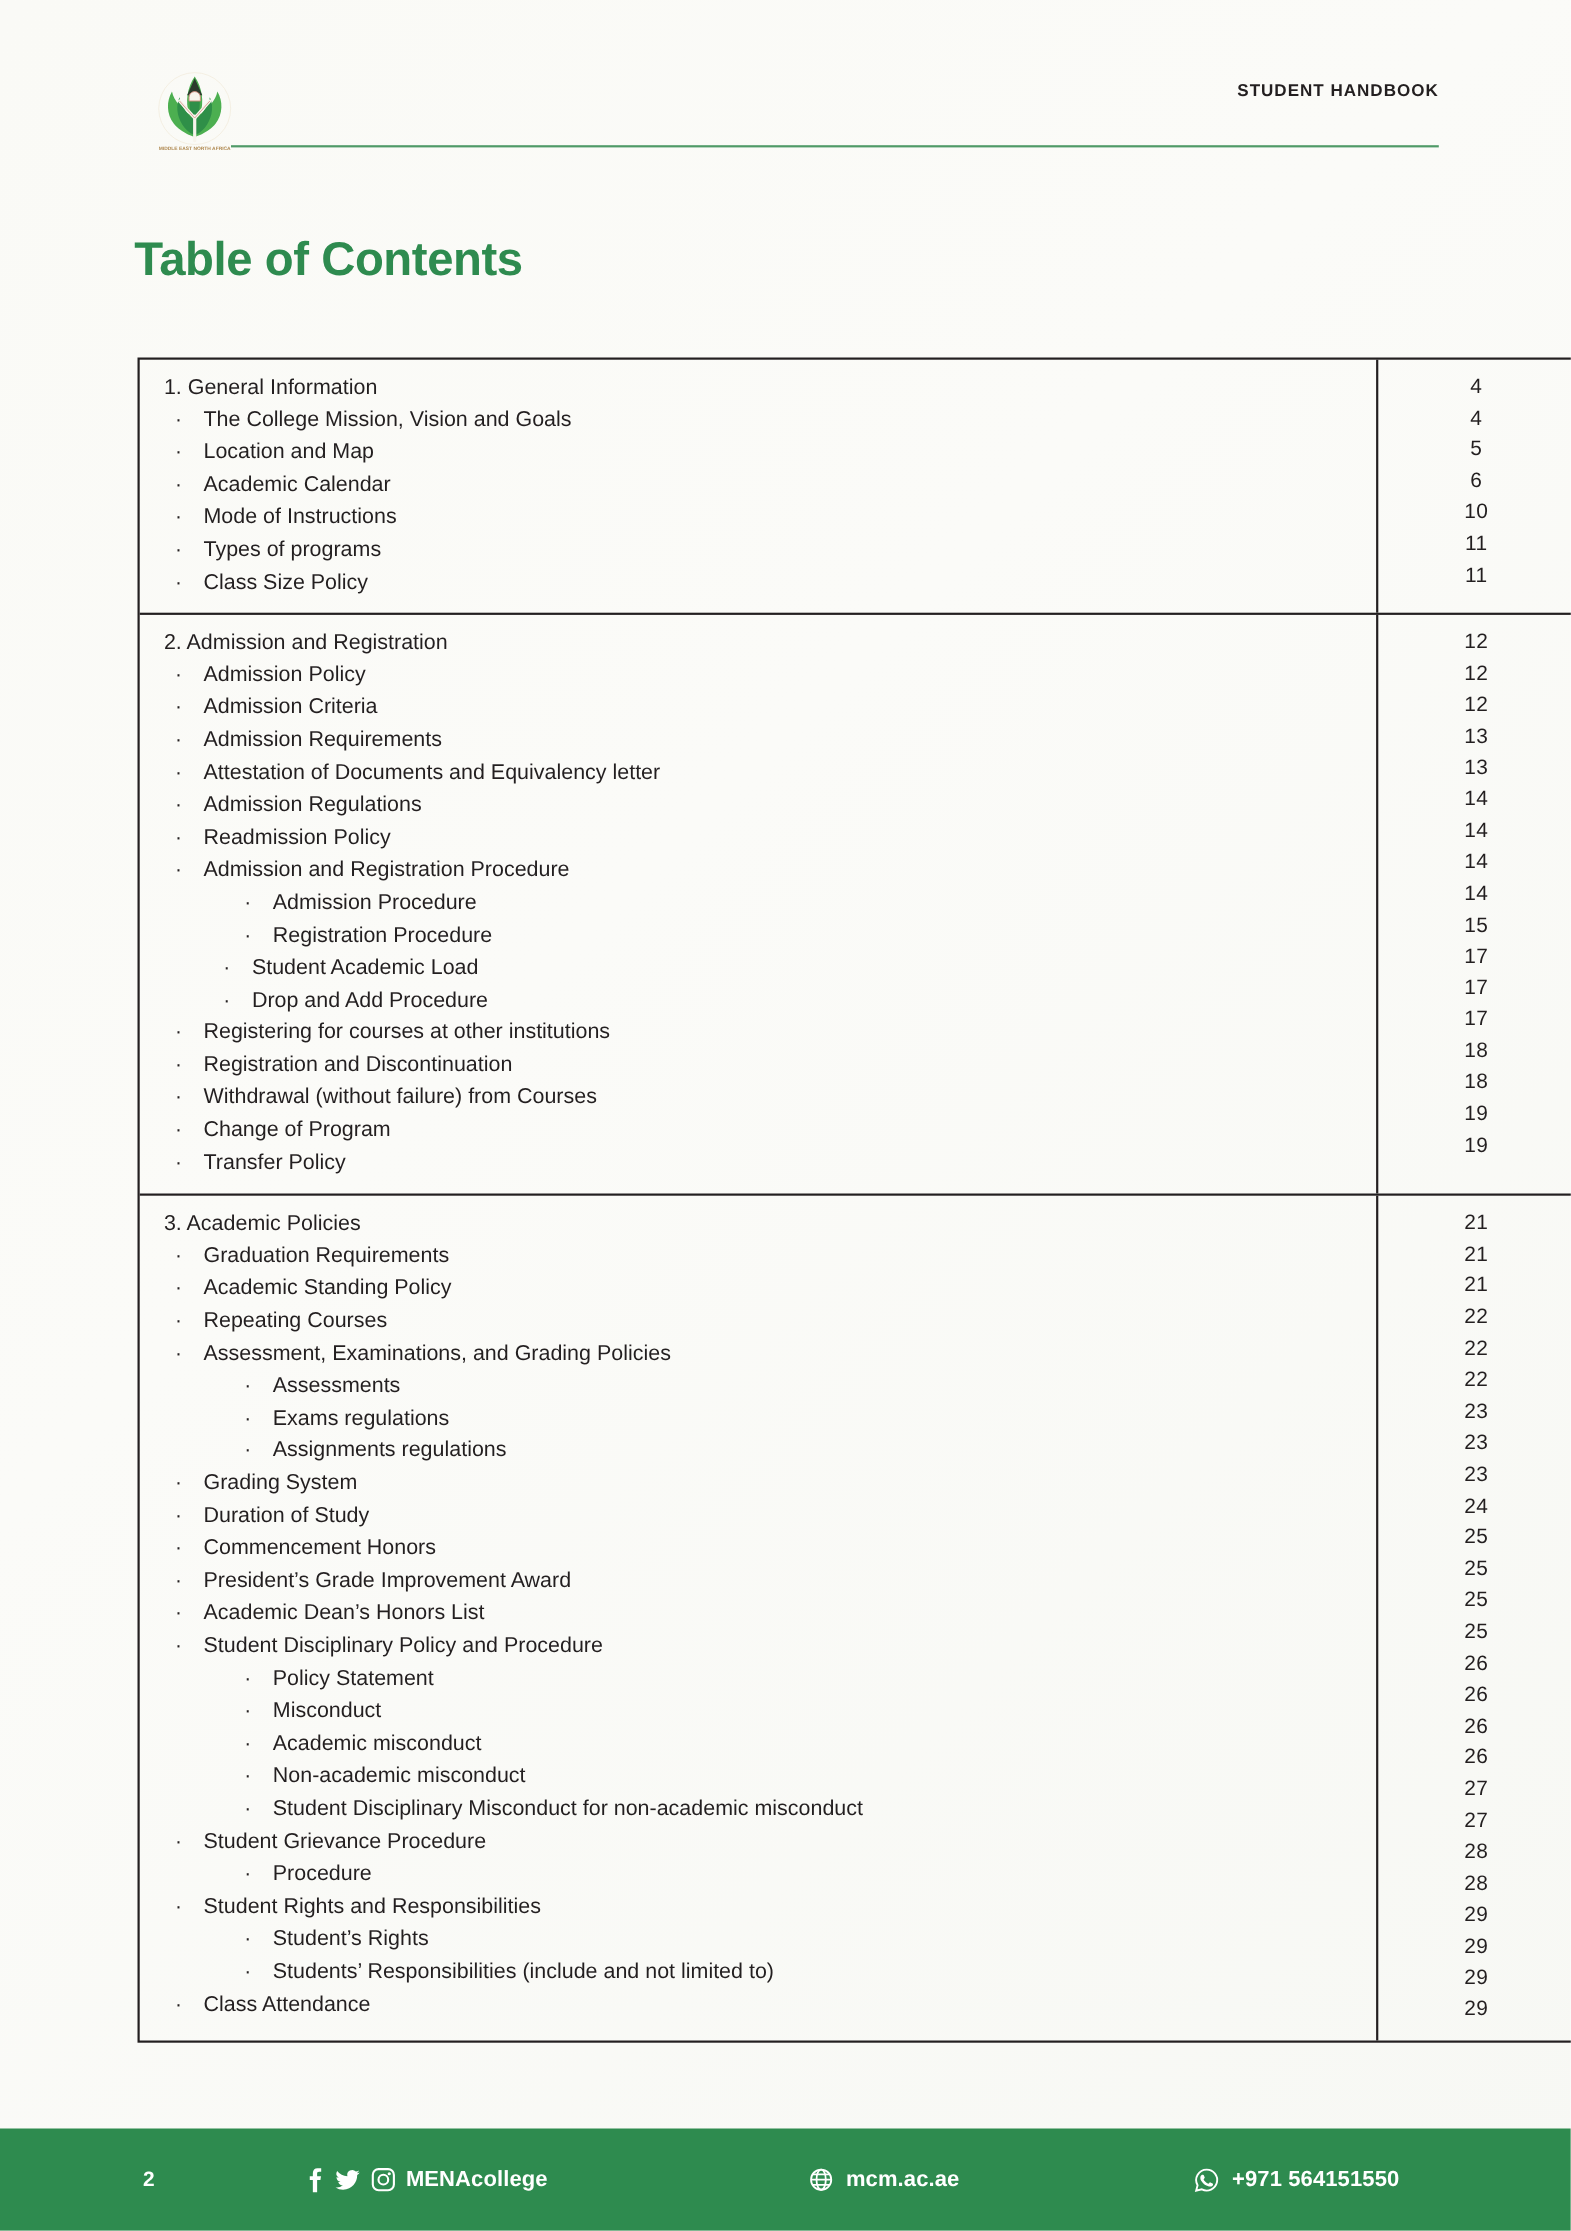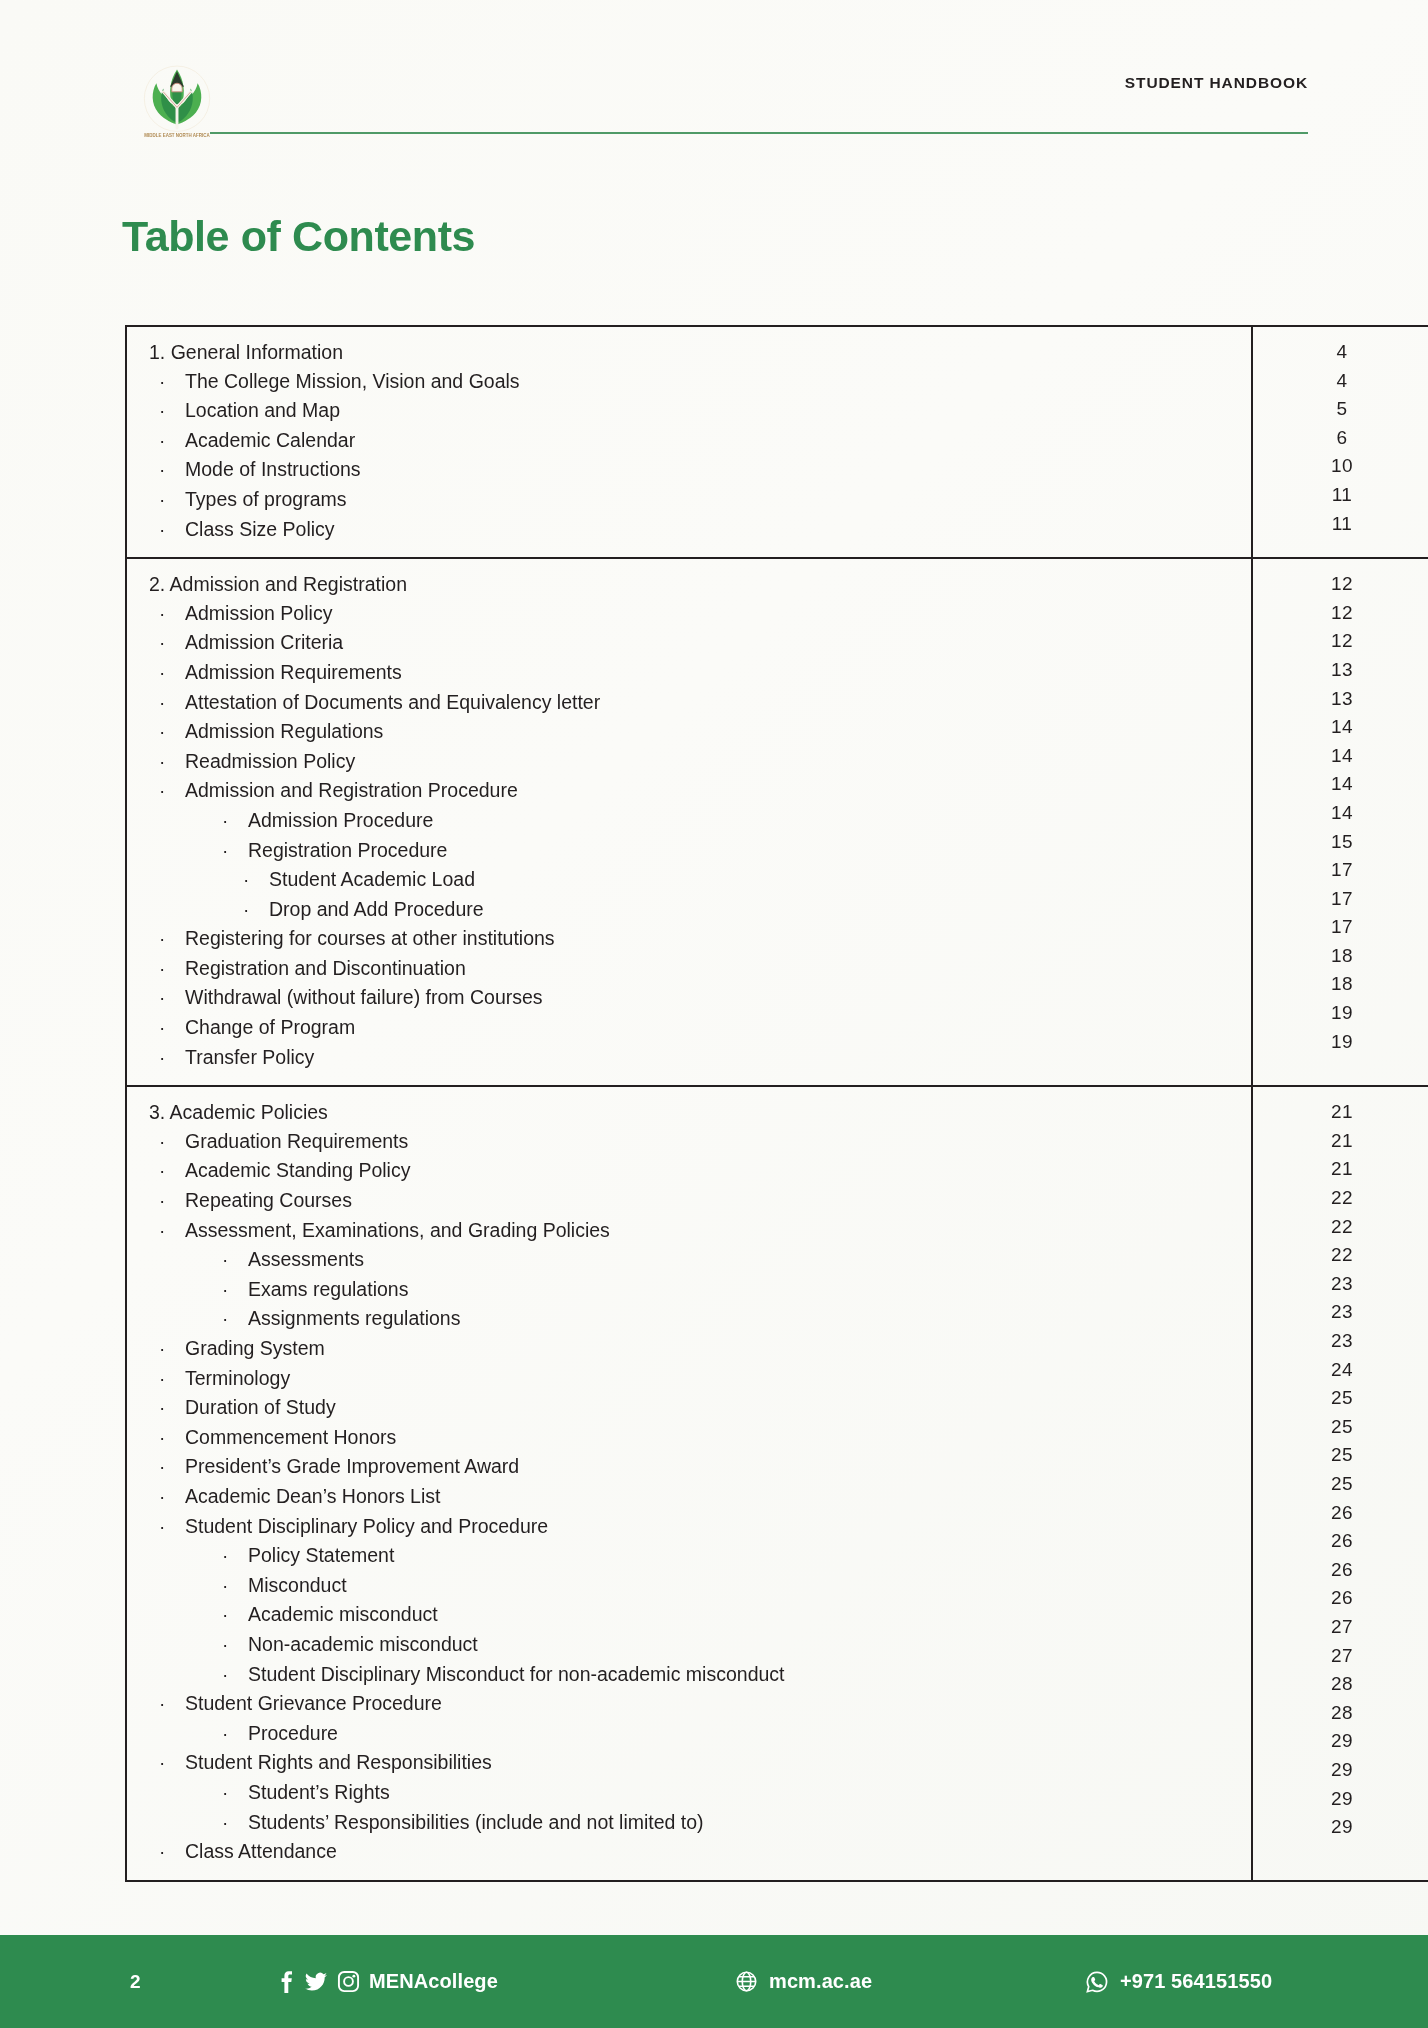--- a/index.html
+++ b/index.html
@@ -92,21 +92,21 @@
   .pg {
     font-size: 19px;
     line-height: 28.6px;
     color: #231f20;
     letter-spacing: 0.4px;
   }
 
   .lvl0 { padding-left: 22px; }
   .lvl1 { padding-left: 32px; }
   .lvl2 { padding-left: 95px; }
-  .lvl3 { padding-left: 116px; }
+  .lvl3 { padding-left: 76px; }
 
   .bullet {
     display: inline-block;
     width: 26px;
     color: #231f20;
     font-size: 19px;
     vertical-align: baseline;
   }
 
   
@@ -253,21 +253,20 @@
         <div class="toc-entries">
           <div class="row lvl0"><span>3.  Academic Policies</span></div>
           <div class="row lvl1"><span class="bullet">·</span><span>Graduation Requirements</span></div>
           <div class="row lvl1"><span class="bullet">·</span><span>Academic Standing Policy</span></div>
           <div class="row lvl1"><span class="bullet">·</span><span>Repeating Courses</span></div>
           <div class="row lvl1"><span class="bullet">·</span><span>Assessment, Examinations, and Grading Policies</span></div>
           <div class="row lvl2"><span class="bullet">·</span><span>Assessments</span></div>
           <div class="row lvl2"><span class="bullet">·</span><span>Exams regulations</span></div>
           <div class="row lvl2"><span class="bullet">·</span><span>Assignments regulations</span></div>
           <div class="row lvl1"><span class="bullet">·</span><span>Grading System</span></div>
-          <div class="row lvl1"><span class="bullet">·</span><span>Terminology</span></div>
           <div class="row lvl1"><span class="bullet">·</span><span>Duration of Study</span></div>
           <div class="row lvl1"><span class="bullet">·</span><span>Commencement Honors</span></div>
           <div class="row lvl1"><span class="bullet">·</span><span>President’s Grade Improvement Award</span></div>
           <div class="row lvl1"><span class="bullet">·</span><span>Academic Dean’s Honors List</span></div>
           <div class="row lvl1"><span class="bullet">·</span><span>Student Disciplinary Policy and Procedure</span></div>
           <div class="row lvl2"><span class="bullet">·</span><span>Policy Statement</span></div>
           <div class="row lvl2"><span class="bullet">·</span><span>Misconduct</span></div>
           <div class="row lvl2"><span class="bullet">·</span><span>Academic misconduct</span></div>
           <div class="row lvl2"><span class="bullet">·</span><span>Non-academic misconduct</span></div>
           <div class="row lvl2"><span class="bullet">·</span><span>Student Disciplinary Misconduct for non-academic misconduct</span></div>

